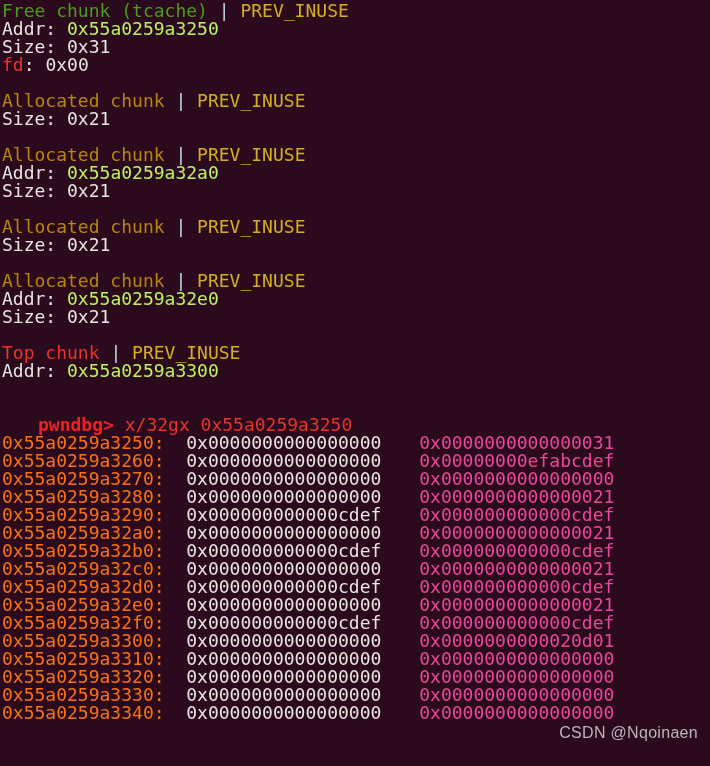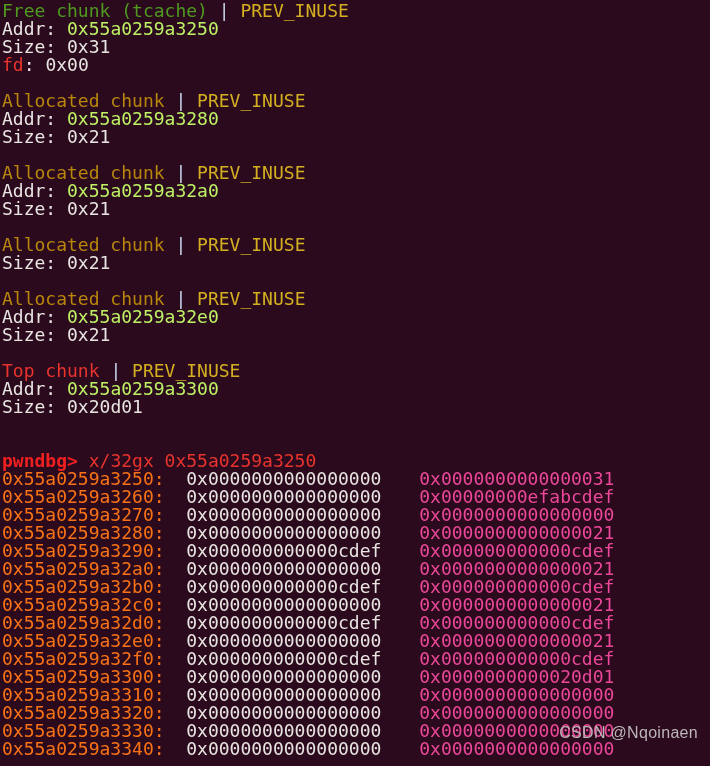--- a/index.html
+++ b/index.html
@@ -35,21 +35,21 @@
     white-space: pre;
     letter-spacing: 0px;
     color: #e8e4e0;
   }
   .blank { height: 18px; }
 
   .c-green   { color: #4f9b1f; }
   .c-yellow  { color: #b8860b; }
   .c-brightyellow { color: #d4b021; }
   .c-red     { color: #e8342c; }
-  .c-redbold { color: #f02020; font-weight: bold; }
+  .c-redbold { color: #f02020; font-weight: bold; margin-left: 36px; }
   .c-white   { color: #e8e4e0; margin-top: 44px; }
   .c-addr    { color: #bef264; }
   .c-pipe    { color: #c8d4e8; }
 
   .dump-row { white-space: pre; }
   .dump-addr { color: #f97316; }
   .dump-col1 {
     display: inline-block;
     width: 233px;
   }
@@ -71,41 +71,39 @@
 <div id="terminal">
   <div class="screen">
 
     <div class="line"><span class="c-green">Free chunk (tcache)</span><span> </span><span class="c-pipe">|</span><span> </span><span class="c-brightyellow">PREV_INUSE</span></div>
     <div class="line"><span class="c-white">Addr:</span><span> </span><span class="c-addr">0x55a0259a3250</span></div>
     <div class="line"><span class="c-white">Size:</span><span> </span><span class="c-white">0x31</span></div>
     <div class="line"><span class="c-red">fd</span><span class="c-white">: </span><span class="c-white">0x00</span></div>
     <div class="blank"></div>
 
     <div class="line"><span class="c-yellow">Allocated chunk</span><span> </span><span class="c-pipe">|</span><span> </span><span class="c-brightyellow">PREV_INUSE</span></div>
-    <div class="line"><span class="c-white">Addr:</span><span> </span><span class="c-addr">0x55a0259a3280</span></div>
     <div class="line"><span class="c-white">Size:</span><span> </span><span class="c-white">0x21</span></div>
     <div class="blank"></div>
 
     <div class="line"><span class="c-yellow">Allocated chunk</span><span> </span><span class="c-pipe">|</span><span> </span><span class="c-brightyellow">PREV_INUSE</span></div>
     <div class="line"><span class="c-white">Addr:</span><span> </span><span class="c-addr">0x55a0259a32a0</span></div>
     <div class="line"><span class="c-white">Size:</span><span> </span><span class="c-white">0x21</span></div>
     <div class="blank"></div>
 
     <div class="line"><span class="c-yellow">Allocated chunk</span><span> </span><span class="c-pipe">|</span><span> </span><span class="c-brightyellow">PREV_INUSE</span></div>
     <div class="line"><span class="c-white">Size:</span><span> </span><span class="c-white">0x21</span></div>
     <div class="blank"></div>
 
     <div class="line"><span class="c-yellow">Allocated chunk</span><span> </span><span class="c-pipe">|</span><span> </span><span class="c-brightyellow">PREV_INUSE</span></div>
     <div class="line"><span class="c-white">Addr:</span><span> </span><span class="c-addr">0x55a0259a32e0</span></div>
     <div class="line"><span class="c-white">Size:</span><span> </span><span class="c-white">0x21</span></div>
     <div class="blank"></div>
 
     <div class="line"><span class="c-red">Top chunk</span><span> </span><span class="c-pipe">|</span><span> </span><span class="c-brightyellow">PREV_INUSE</span></div>
     <div class="line"><span class="c-white">Addr:</span><span> </span><span class="c-addr">0x55a0259a3300</span></div>
-    <div class="line"><span class="c-white">Size:</span><span> </span><span class="c-white">0x20d01</span></div>
     <div class="blank"></div>
     <div class="blank"></div>
 
     <div class="line"><span class="c-redbold">pwndbg&gt;</span><span> </span><span class="c-red">x/32gx 0x55a0259a3250</span></div>
 
     <div id="dump">
         <div class="line dump-row"><span class="dump-addr">0x55a0259a3250:</span><span>  </span><span class="dump-col1">0x0000000000000000</span><span class="dump-col2">0x0000000000000031</span></div>
         <div class="line dump-row"><span class="dump-addr">0x55a0259a3260:</span><span>  </span><span class="dump-col1">0x0000000000000000</span><span class="dump-col2">0x00000000efabcdef</span></div>
         <div class="line dump-row"><span class="dump-addr">0x55a0259a3270:</span><span>  </span><span class="dump-col1">0x0000000000000000</span><span class="dump-col2">0x0000000000000000</span></div>
         <div class="line dump-row"><span class="dump-addr">0x55a0259a3280:</span><span>  </span><span class="dump-col1">0x0000000000000000</span><span class="dump-col2">0x0000000000000021</span></div>

